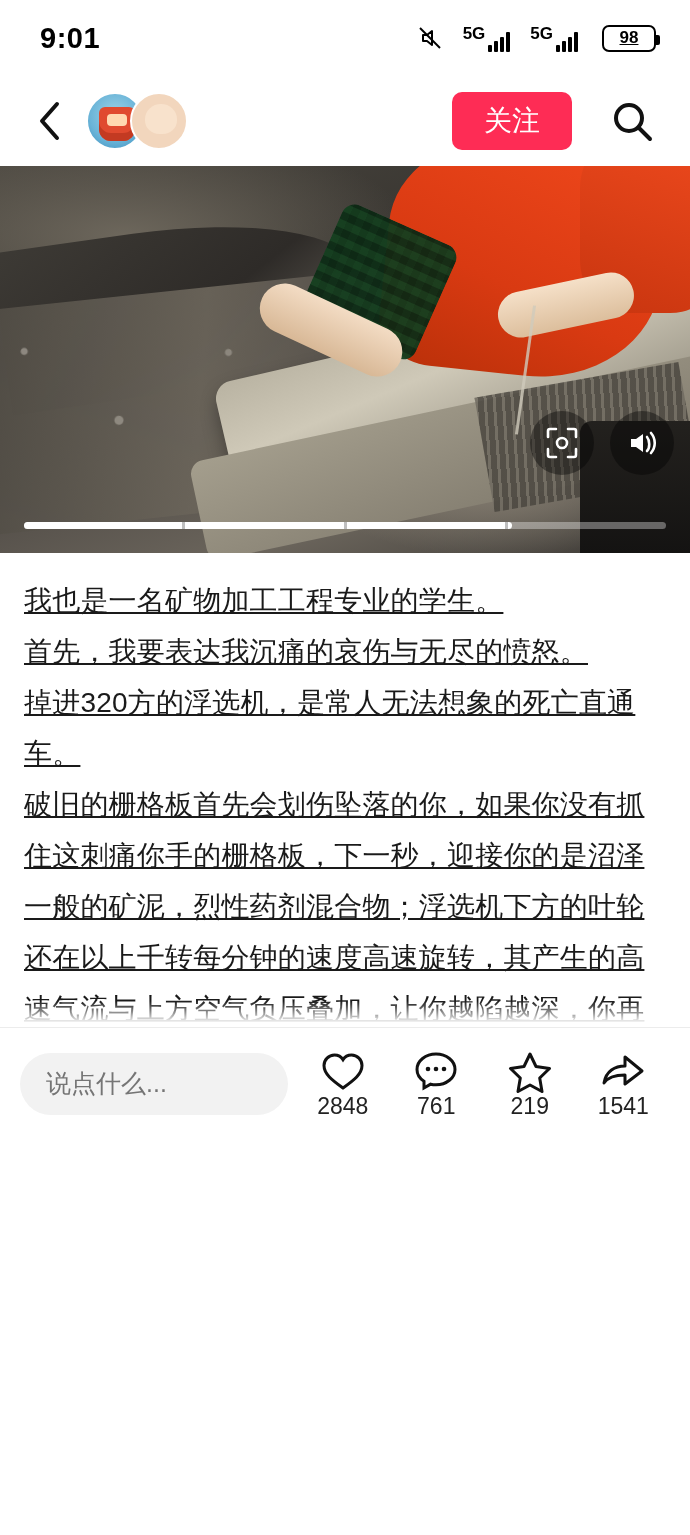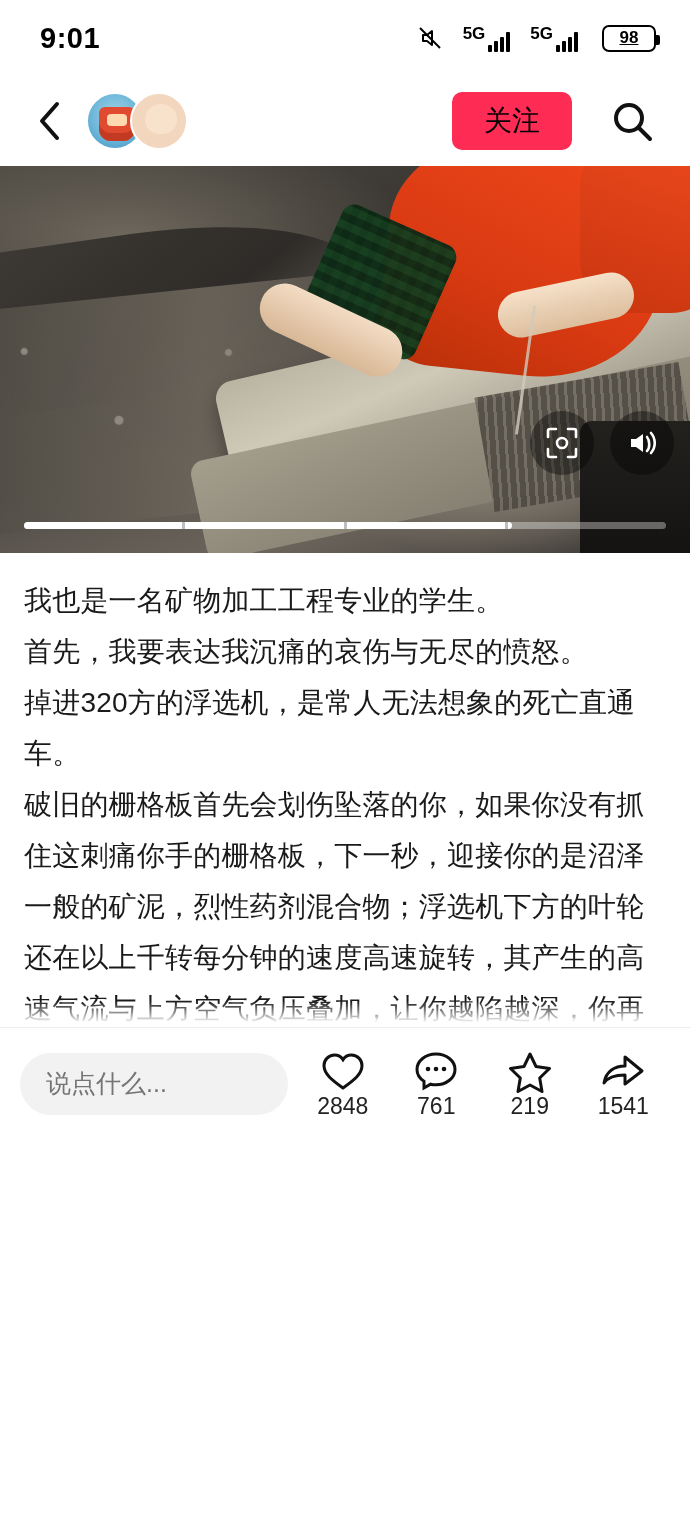--- a/index.html
+++ b/index.html
@@ -88,21 +88,21 @@
     background: #ffd9b0; border-radius: 4px;
   }
   .avatar.a2 { margin-left: -14px; background: #f2d6bd; }
   .avatar.a2::before {
     content: ""; position: absolute; left: 13px; top: 10px; width: 32px; height: 30px;
     background: #f8e2cc; border-radius: 50% 50% 45% 45%;
   }
   .nav-spacer { flex: 1; }
   .follow-btn {
     background: #fe2c55;
-    color: #000000;
+    color: #ffffff;
     font-size: 28px;
     border-radius: 10px;
     width: 120px;
     height: 58px;
     display: flex; align-items: center; justify-content: center;
     border: none;
     font-family: "Liberation Sans", sans-serif;
   }
   .search-btn { width: 56px; height: 56px; display: flex; align-items: center; justify-content: center; margin-left: 18px;}
 
@@ -235,21 +235,21 @@
     position: relative;
   }
   .content p {
     font-size: 28px;
     line-height: 51px;
     color: #1a1a1a;
     letter-spacing: 0.2px;
     font-family: "Liberation Sans", sans-serif;
     word-break: break-all;
   }
-  .content p.para { margin-bottom: 0; }
+  .content p.para { margin-bottom: 0; text-decoration: underline; }
   .fade-bottom {
     position: absolute; left: 0; right: 0; bottom: 0; height: 26px;
     background: linear-gradient(to bottom, rgba(255,255,255,0), #ffffff 85%);
   }
 
   
   .bottombar {
     flex: 0 0 auto;
     height: 112px;
     border-top: 1px solid #ececec;

